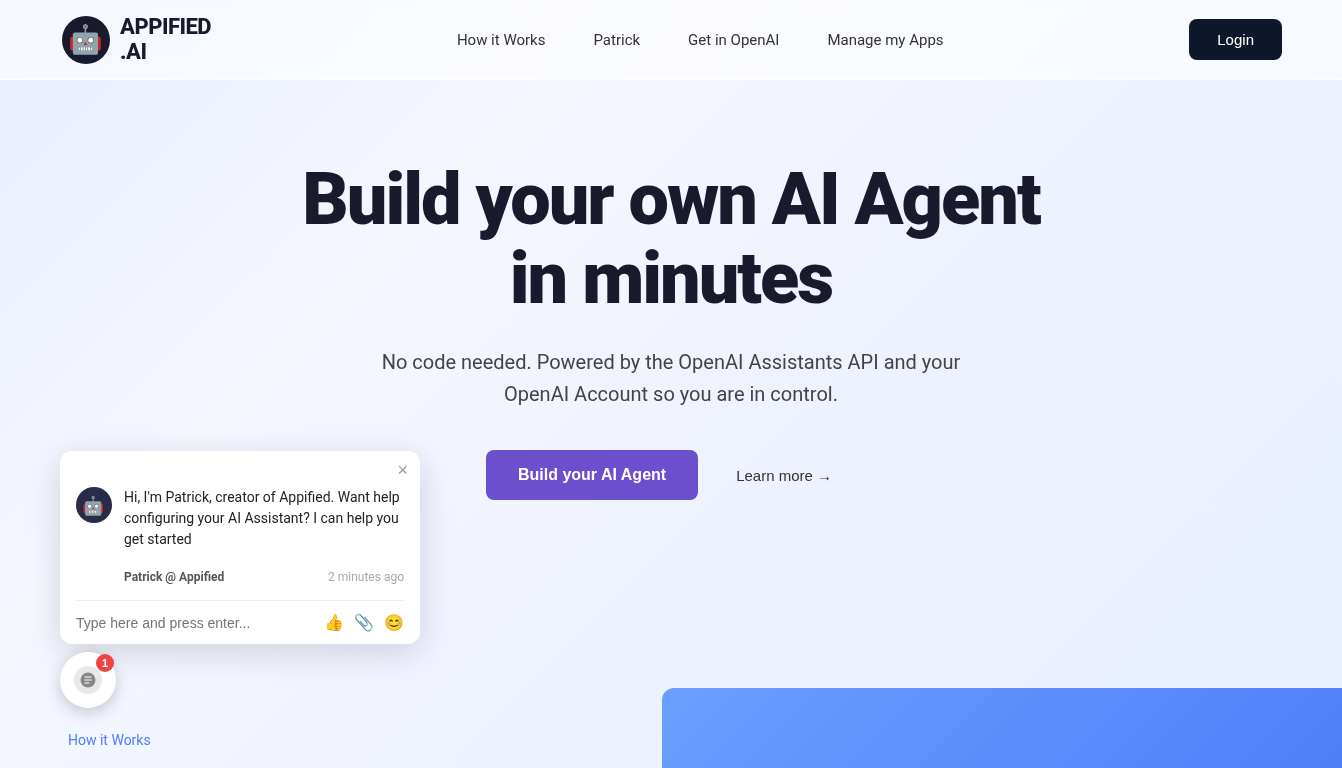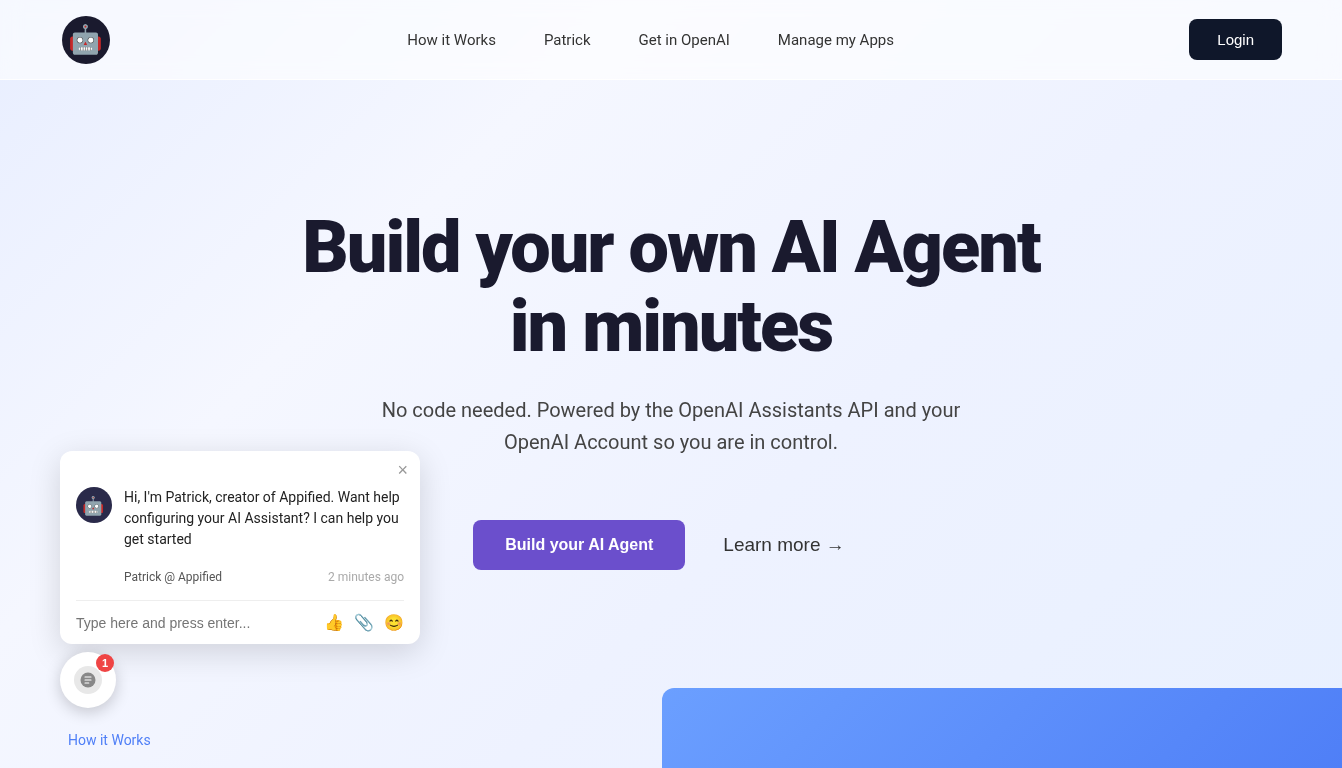--- a/index.html
+++ b/index.html
@@ -120,29 +120,28 @@
       padding: 80px 20px 40px;
     }
 
     .hero-title {
       font-size: 72px;
       font-weight: 900;
       color: #1a1a2e;
       line-height: 1.1;
       margin-bottom: 28px;
       letter-spacing: -2px;
-      margin-top: 48px;
     }
 
     .hero-subtitle {
       font-size: 20px;
       color: #444;
       line-height: 1.6;
       max-width: 600px;
-      margin: 0 auto 60px;
+      margin: 0 auto 40px;
       font-weight: 400;
     }
 
     .hero-buttons {
       display: flex;
       align-items: center;
       justify-content: center;
       gap: 14px;
       margin-bottom: 60px;
     }
@@ -156,21 +155,21 @@
       font-size: 16px;
       font-weight: 600;
       cursor: pointer;
     }
 
     .btn-secondary {
       background: transparent;
       color: #333;
       border: none;
       padding: 16px 24px;
-      font-size: 19px;
+      font-size: 15px;
       cursor: pointer;
       font-weight: 500;
     }
 
     
     .chat-widget {
       position: absolute;
       left: 60px;
       bottom: 60px;
       z-index: 20;
@@ -232,21 +231,21 @@
 
     .chat-meta {
       display: flex;
       justify-content: space-between;
       align-items: center;
     }
 
     .chat-sender {
       font-size: 12px;
       color: #555;
-      font-weight: 400;
+      font-weight: 700;
     }
 
     .chat-time {
       font-size: 12px;
       color: #aaa;
     }
 
     .chat-divider {
       height: 1px;
       background: #eee;
@@ -349,20 +348,24 @@
 </head>
 <body>
 
 <div class="bg-gradient"></div>
 
 <nav class="navbar">
   <div class="logo-area">
     <div class="logo-icon">
       <div class="logo-robot"></div>
     </div>
+    <div class="logo-text">
+      <span>APPIFIED</span><br>
+      <span>.AI</span>
+    </div>
   </div>
 
   <div class="nav-links">
     <a class="nav-link">How it Works</a>
     <a class="nav-link">Patrick</a>
     <a class="nav-link">Get in OpenAI</a>
     <a class="nav-link">Manage my Apps</a>
   </div>
 
   <button class="login-btn">Login</button>

